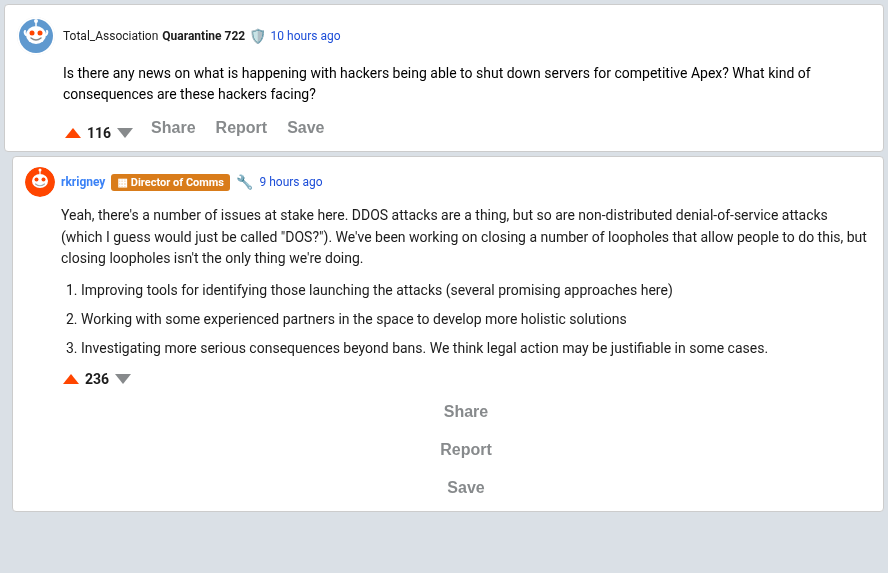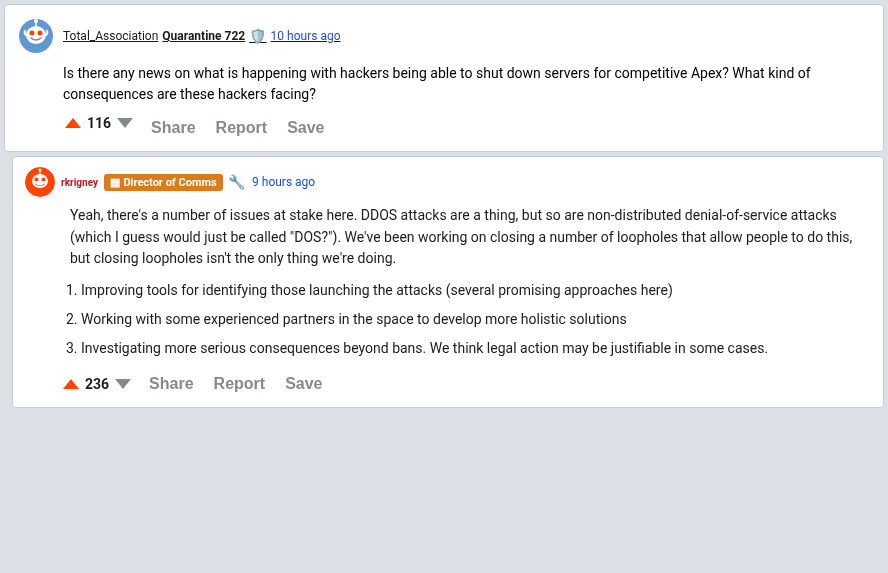--- a/index.html
+++ b/index.html
@@ -17,21 +17,20 @@
     .post-container {
       background: #ffffff;
       border-radius: 4px;
       margin-bottom: 4px;
       padding: 12px 12px 10px 12px;
       border: 1px solid #ccc;
     }
     .post-header {
       display: flex;
       margin-bottom: 8px;
-      text-decoration: underline;
     }
     .avatar {
       width: 38px;
       height: 38px;
       border-radius: 50%;
       overflow: hidden;
       margin-right: 8px;
       flex-shrink: 0;
       background: #f0f0f0;
       display: flex;
@@ -43,37 +42,37 @@
       height: 38px;
     }
     .post-meta {
       display: flex;
       align-items: center;
       flex-wrap: wrap;
       gap: 4px;
     }
     .username {
       font-weight: 700;
-      font-size: 10px;
-      color: #b91c1c;
+      font-size: 12px;
+      color: #3b82f6;
     }
     .timestamp {
       font-size: 12px;
       color: #1d4ed8;
     }
     .post-body {
       font-size: 14px;
       line-height: 1.5;
       color: #000000;
       margin-bottom: 10px;
       padding-left: 46px;
     }
     .vote-bar {
       display: flex;
-      align-items: flex-start;
+      align-items: flex-end;
       gap: 12px;
       padding-left: 46px;
     }
     .vote-section {
       display: flex;
       align-items: center;
       gap: 4px;
     }
     .vote-btn {
       background: none;
@@ -141,34 +140,34 @@
     }
     .comment-body {
       font-size: 14px;
       line-height: 1.55;
       color: #1c1c1c;
       padding-left: 36px;
       margin-bottom: 12px;
     }
     .comment-body p {
       margin-bottom: 10px;
-      margin-left: 9px;
     }
     .comment-body ol {
       margin-left: 20px;
       margin-bottom: 10px;
     }
     .comment-body ol li {
       margin-bottom: 8px;
       line-height: 1.5;
     }
     .comment-vote-bar {
       display: flex;
       gap: 12px;
       padding-left: 36px;
+      flex-direction: column;
     }
 
     
     .arrow-up {
       width: 0;
       height: 0;
       border-left: 8px solid transparent;
       border-right: 8px solid transparent;
       border-bottom: 10px solid #878a8c;
       display: inline-block;

